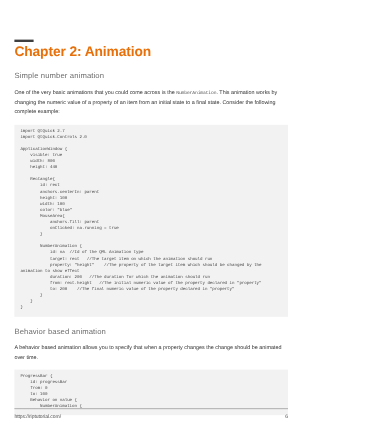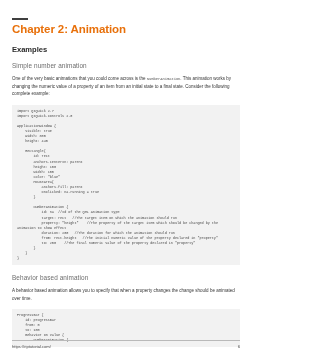--- a/index.html
+++ b/index.html
@@ -15,21 +15,21 @@
     overflow: hidden;
     position: relative;
     -webkit-font-smoothing: antialiased;
   }
   .page {
     position: absolute;
     left: 0; top: 0;
     width: 252px;
     height: 356px;
     box-sizing: border-box;
-    padding: 0 12px;
+    padding: 15px 12px;
   }
   
   .chapter-rule {
     width: 16px;
     height: 2px;
     background: #3f3f3f;
     margin-top: 18px;
     margin-bottom: 3px;
   }
   .chapter-title {
@@ -104,21 +104,20 @@
 </style>
 </head>
 <body>
 
 <div class="page">
 
   <div class="chapter-rule"></div>
 
   <h1 class="chapter-title">Chapter 2: Animation</h1>
 
-  <h2 class="h2">Examples</h2>
 
   <h3 class="h3">Simple number animation</h3>
 
   <p class="para">
     <span>One of the very basic animations that you could come across is the </span><code>NumberAnimation</code><span>. This animation works by changing the numeric value of a property of an item from an initial state to a final state. Consider the following complete example:</span>
   </p>
 
   <pre class="codeblock tall">import QtQuick 2.7
 import QtQuick.Controls 2.0
 

